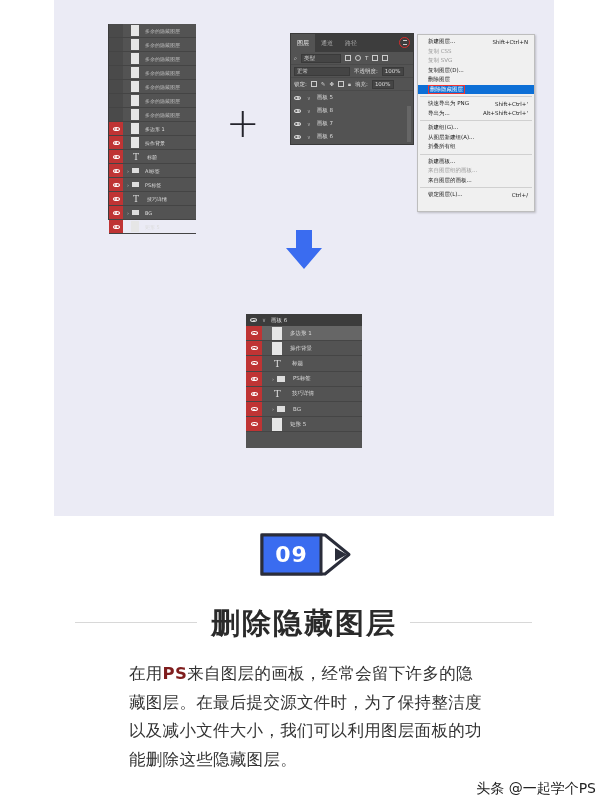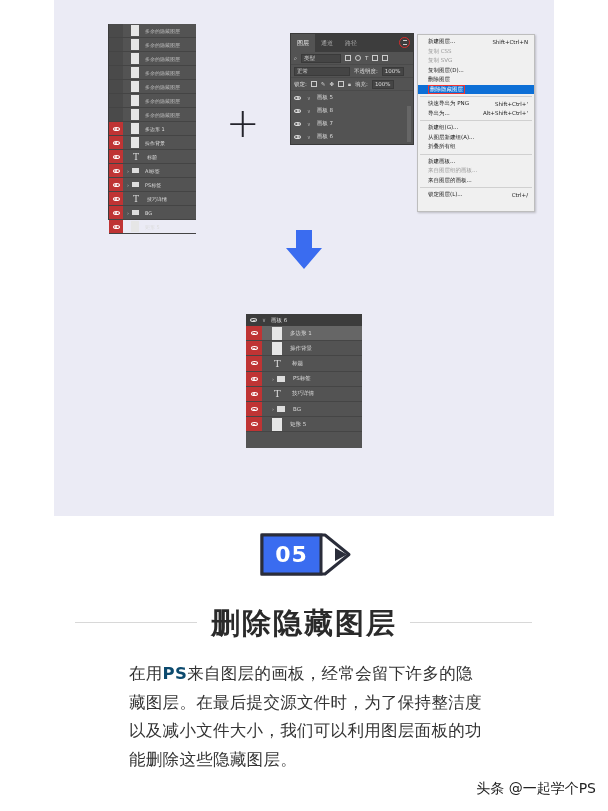--- a/index.html
+++ b/index.html
@@ -64,21 +64,21 @@
 
   
   .badge { position: absolute; left: 259px; top: 532px; width: 94px; height: 45px; }
   .badge-num { position: absolute; left: 3px; top: 3px; width: 59px; height: 39px; display: flex; align-items: center; justify-content: center; color: #fff; font-weight: bold; font-size: 22px; font-family: "DejaVu Sans", sans-serif; letter-spacing: 1px; }
 
   .title-row { position: absolute; left: 0; top: 600px; width: 608px; height: 45px; }
   .title-line { position: absolute; top: 22px; height: 1px; background: #d8d8d8; }
   .title { position: absolute; left: 0; width: 608px; top: 4px; text-align: center; font-size: 29px; font-weight: bold; color: #2a2a2a; letter-spacing: 2px; font-family: "DejaVu Sans", sans-serif; }
 
   .body-text { position: absolute; left: 129px; top: 660px; width: 360px; font-size: 16.5px; line-height: 28.5px; color: #333; font-family: "DejaVu Sans", sans-serif; letter-spacing: 0.3px; }
-  .body-text .ps { color: #0c4a6e; font-weight: bold; }
+  .body-text .ps { color: #7f1d1d; font-weight: bold; }
   .watermark { position: absolute; right: 12px; top: 780px; font-size: 14px; color: #222; font-family: "DejaVu Sans", sans-serif; }
 </style>
 </head>
 <body>
 
 <div class="stage"></div>
 
 <div class="layers-before" id="lb">
     <div class="lb-row hidden">
       <div class="eye-col"></div>
@@ -353,21 +353,21 @@
         <span class="lbl">矩形 5</span>
       </div>
     </div>
 </div>
 
 <svg class="badge" viewBox="0 0 94 45">
   <path d="M3,3 H66 L90,22.5 L66,42 H3 Z" fill="#ffffff" stroke="#2a2d3a" stroke-width="3" stroke-linejoin="round"></path>
   <rect x="3" y="3" width="59" height="39" fill="#3a6cf0" stroke="#2a2d3a" stroke-width="3"></rect>
   <polygon points="76,16 88,22.5 76,29" fill="#2a2d3a"></polygon>
 </svg>
-<div class="badge-num" style="position:absolute;left:262px;top:535px;">05</div>
+<div class="badge-num" style="position:absolute;left:262px;top:535px;">09</div>
 
 <div class="title-row">
   <div class="title-line" style="left:75px;width:122px;"></div>
   <div class="title">删除隐藏图层</div>
   <div class="title-line" style="left:410px;width:122px;"></div>
 </div>
 
 <div class="body-text"><span>在用</span><span class="ps">PS</span><span>来自图层的画板，经常会留下许多的隐藏图层。在最后提交源文件时，为了保持整洁度以及减小文件大小，我们可以利用图层面板的功能删除这些隐藏图层。</span></div>
 
 <div class="watermark">头条 @一起学个PS</div>

